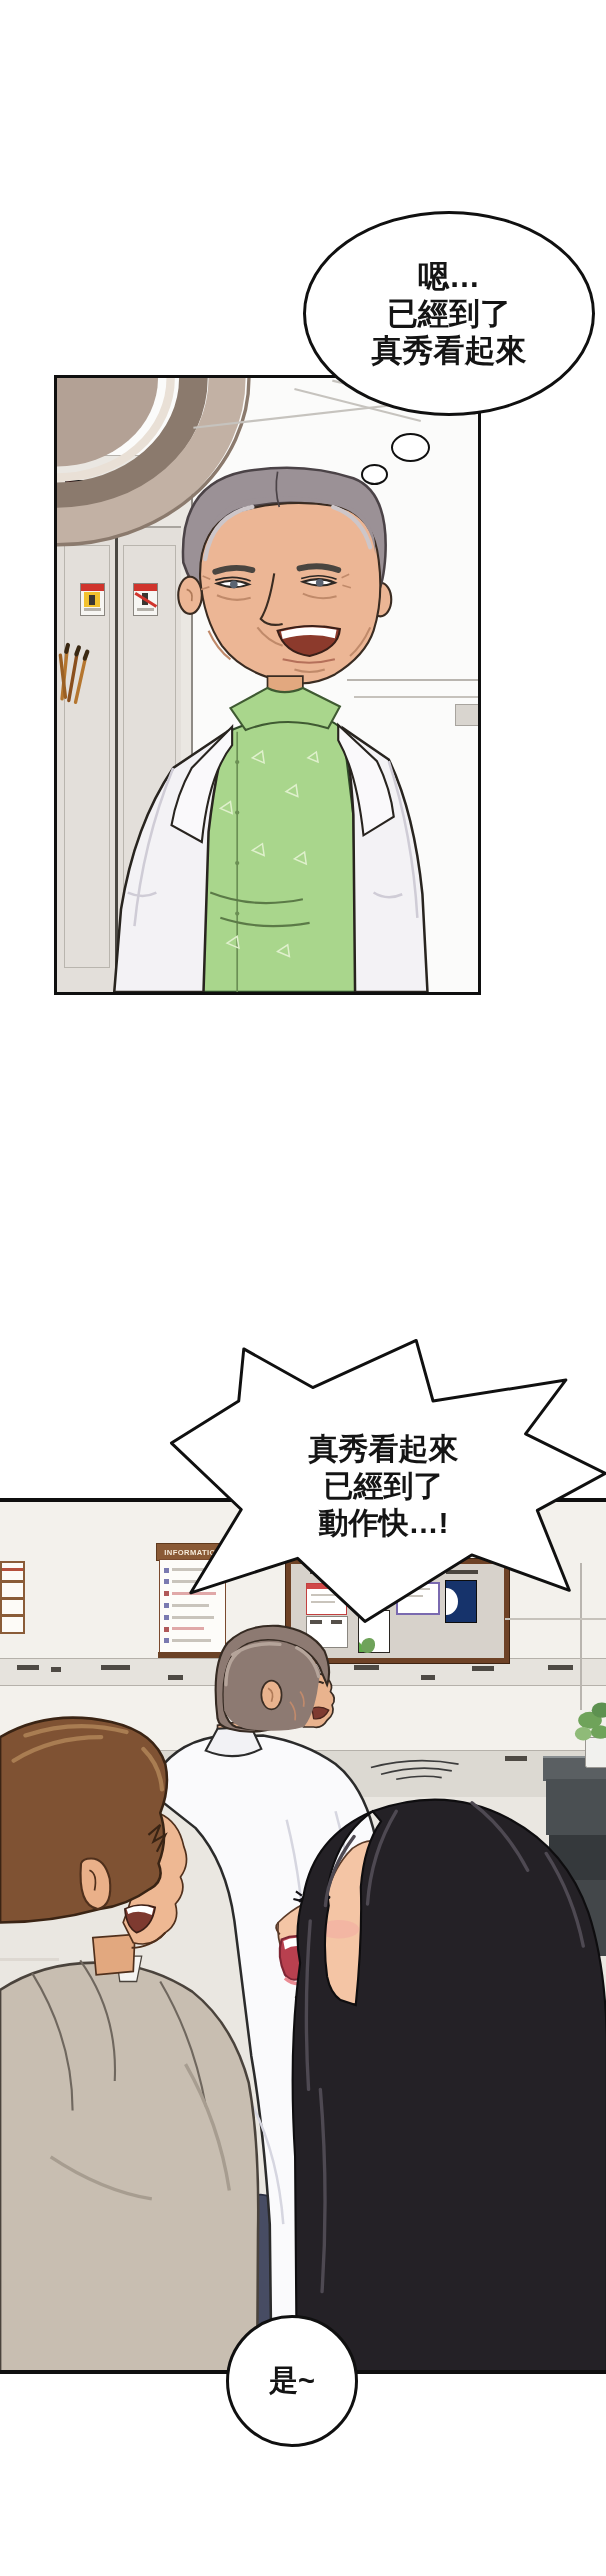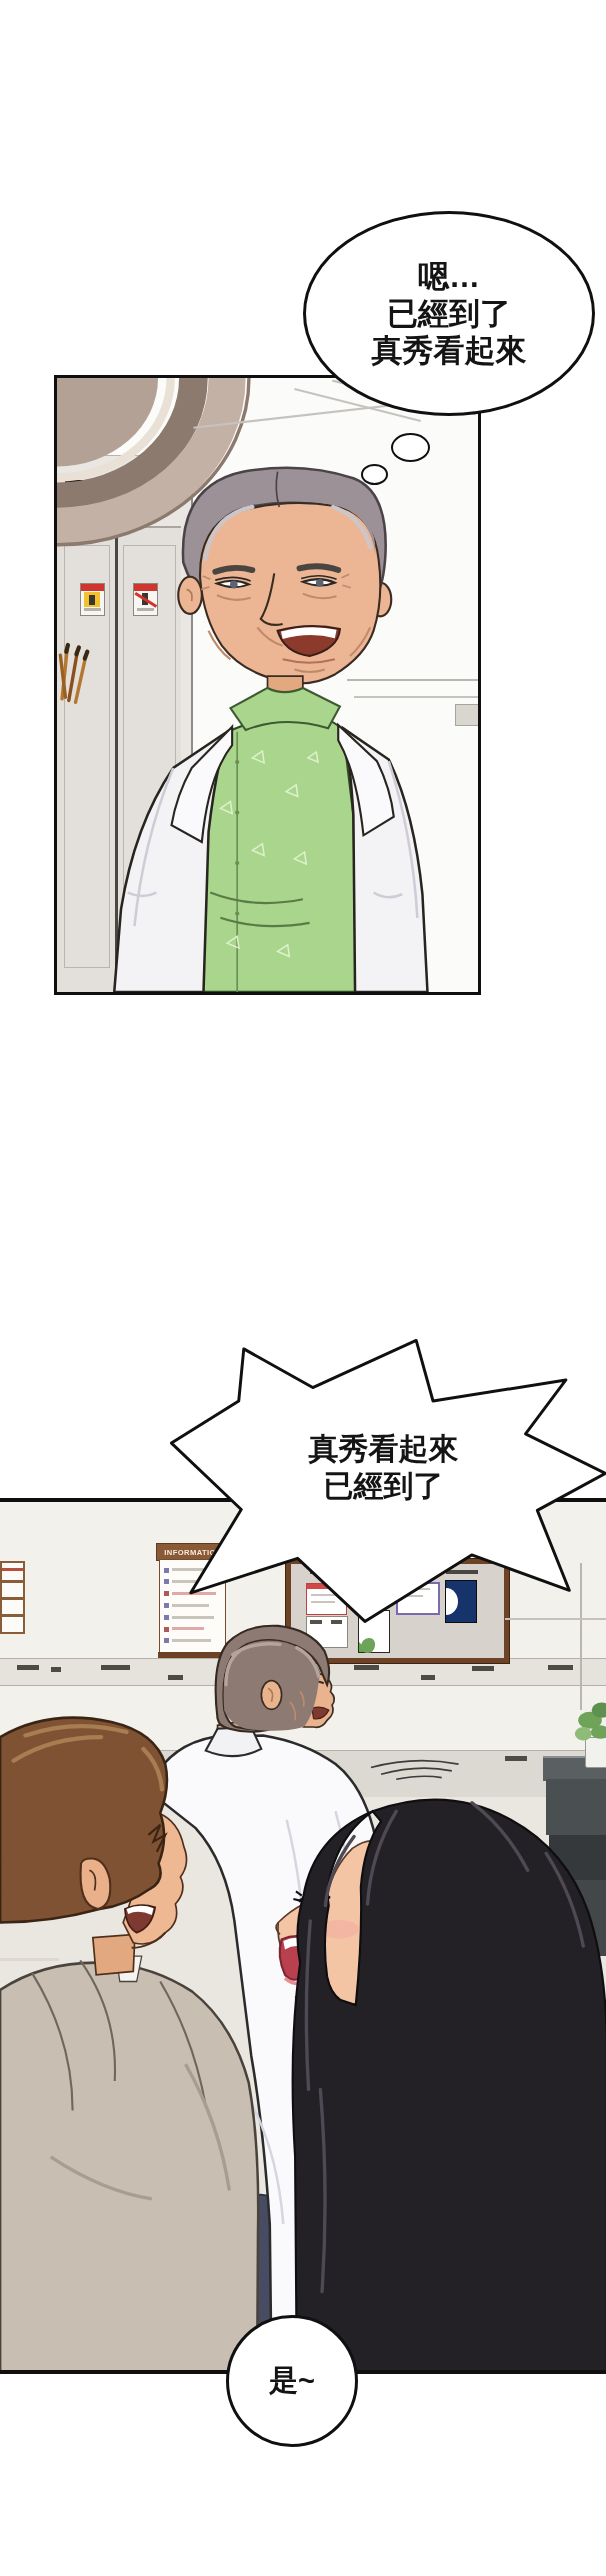--- a/index.html
+++ b/index.html
@@ -311,20 +311,21 @@
     </svg>
 
   </div>
 
   <svg id="burst-wrap" class="abs" viewBox="185 1575 545 365" xmlns="http://www.w3.org/2000/svg">
     <polygon points="203,1713 283,1663 289,1601 371,1647 494,1591 514,1663 672,1638 624,1702 719,1749 638,1793 676,1888 560,1846 433,1925 353,1850 226,1891 286,1792" fill="#ffffff" stroke="#101010" stroke-width="3.5" stroke-linejoin="round"></polygon>
   </svg>
   <div id="burst-text" class="abs">
     <div class="bl">真秀看起來</div>
     <div class="bl">已經到了</div>
+    <div class="bl">動作快…!</div>
   </div>
 
   <div id="reply-bubble" class="abs">
     <span class="bl">是~</span>
   </div>
 
 </div>
 
 
 </body></html>

